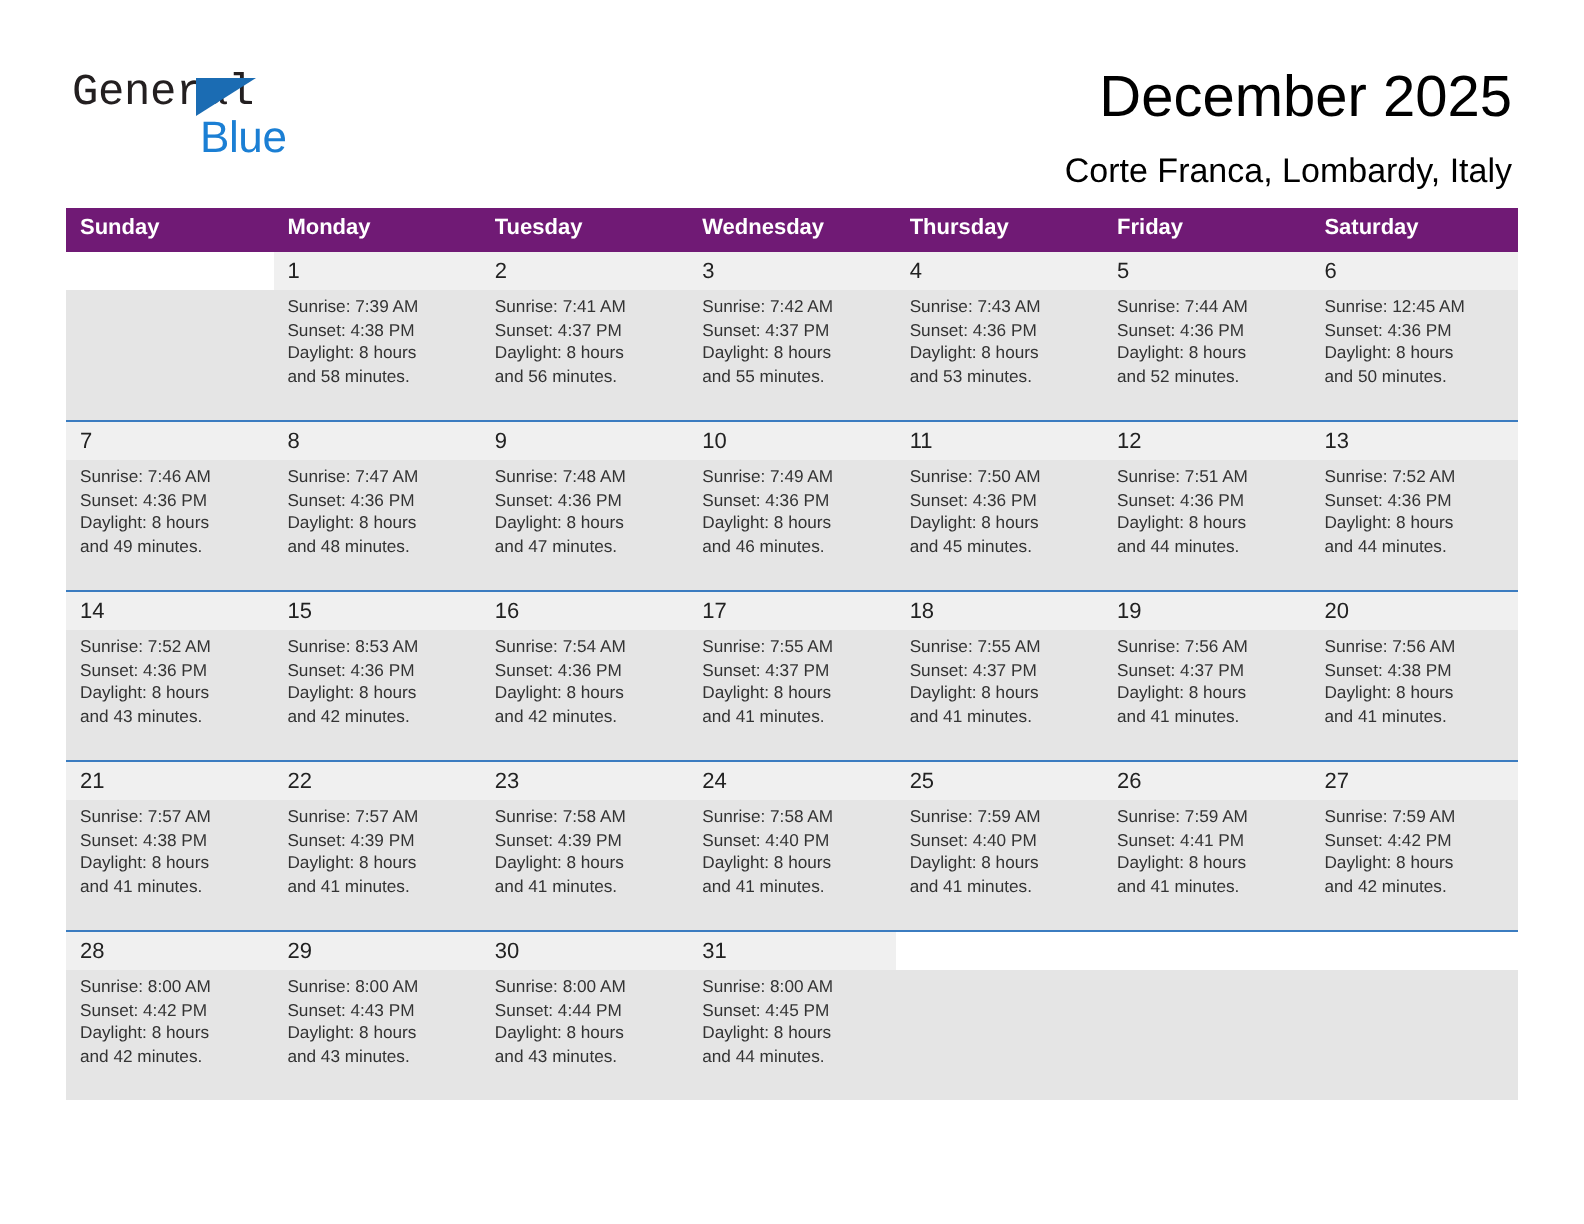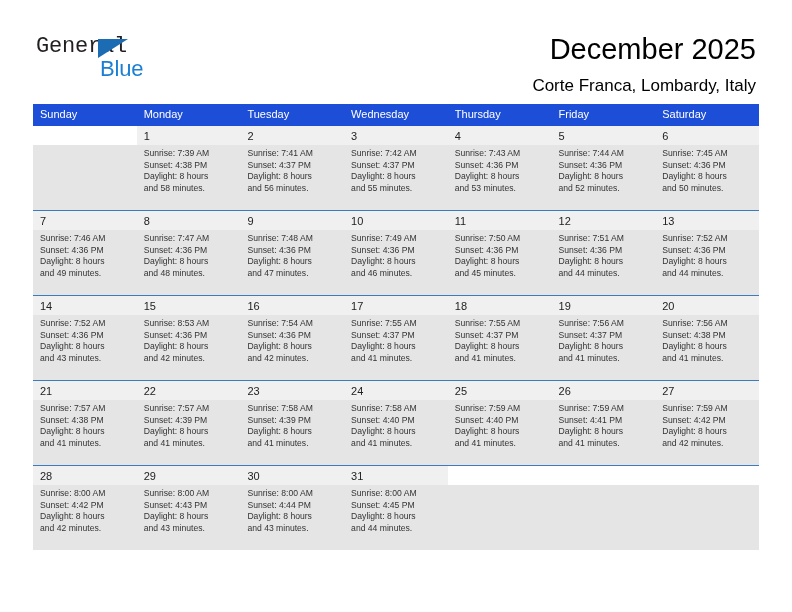--- a/index.html
+++ b/index.html
@@ -53,24 +53,24 @@
   
   .cal{
     position:absolute;left:33px;top:104px;
     width:726px;
     border-collapse:collapse;
     table-layout:fixed;
   }
   .cal col{width:103.71px;}
 
   .cal thead th{
-    background:#1d4ed8;
+    background:#701a75;
     color:#ffffff;
     font-size:11px;
-    font-weight:normal;
+    font-weight:bold;
     text-align:left;
     padding:4px 0 5px 7px;
     height:11px;
     line-height:13px;
   }
 
   .daynum-row td{
     background:#f0f0f0;
     font-size:11px;
     color:#222222;
@@ -167,21 +167,21 @@
             <div>Daylight: 8 hours</div>
             <div>and 53 minutes.</div>
           </td>
           <td>
             <div>Sunrise: 7:44 AM</div>
             <div>Sunset: 4:36 PM</div>
             <div>Daylight: 8 hours</div>
             <div>and 52 minutes.</div>
           </td>
           <td>
-            <div>Sunrise: 7:45 AM</div>
+            <div>Sunrise: 12:45 AM</div>
             <div>Sunset: 4:36 PM</div>
             <div>Daylight: 8 hours</div>
             <div>and 50 minutes.</div>
           </td>
         </tr>
       </tbody>
       <tbody>
         <tr class="daynum-row">
           <td>7</td>
           <td>8</td>

